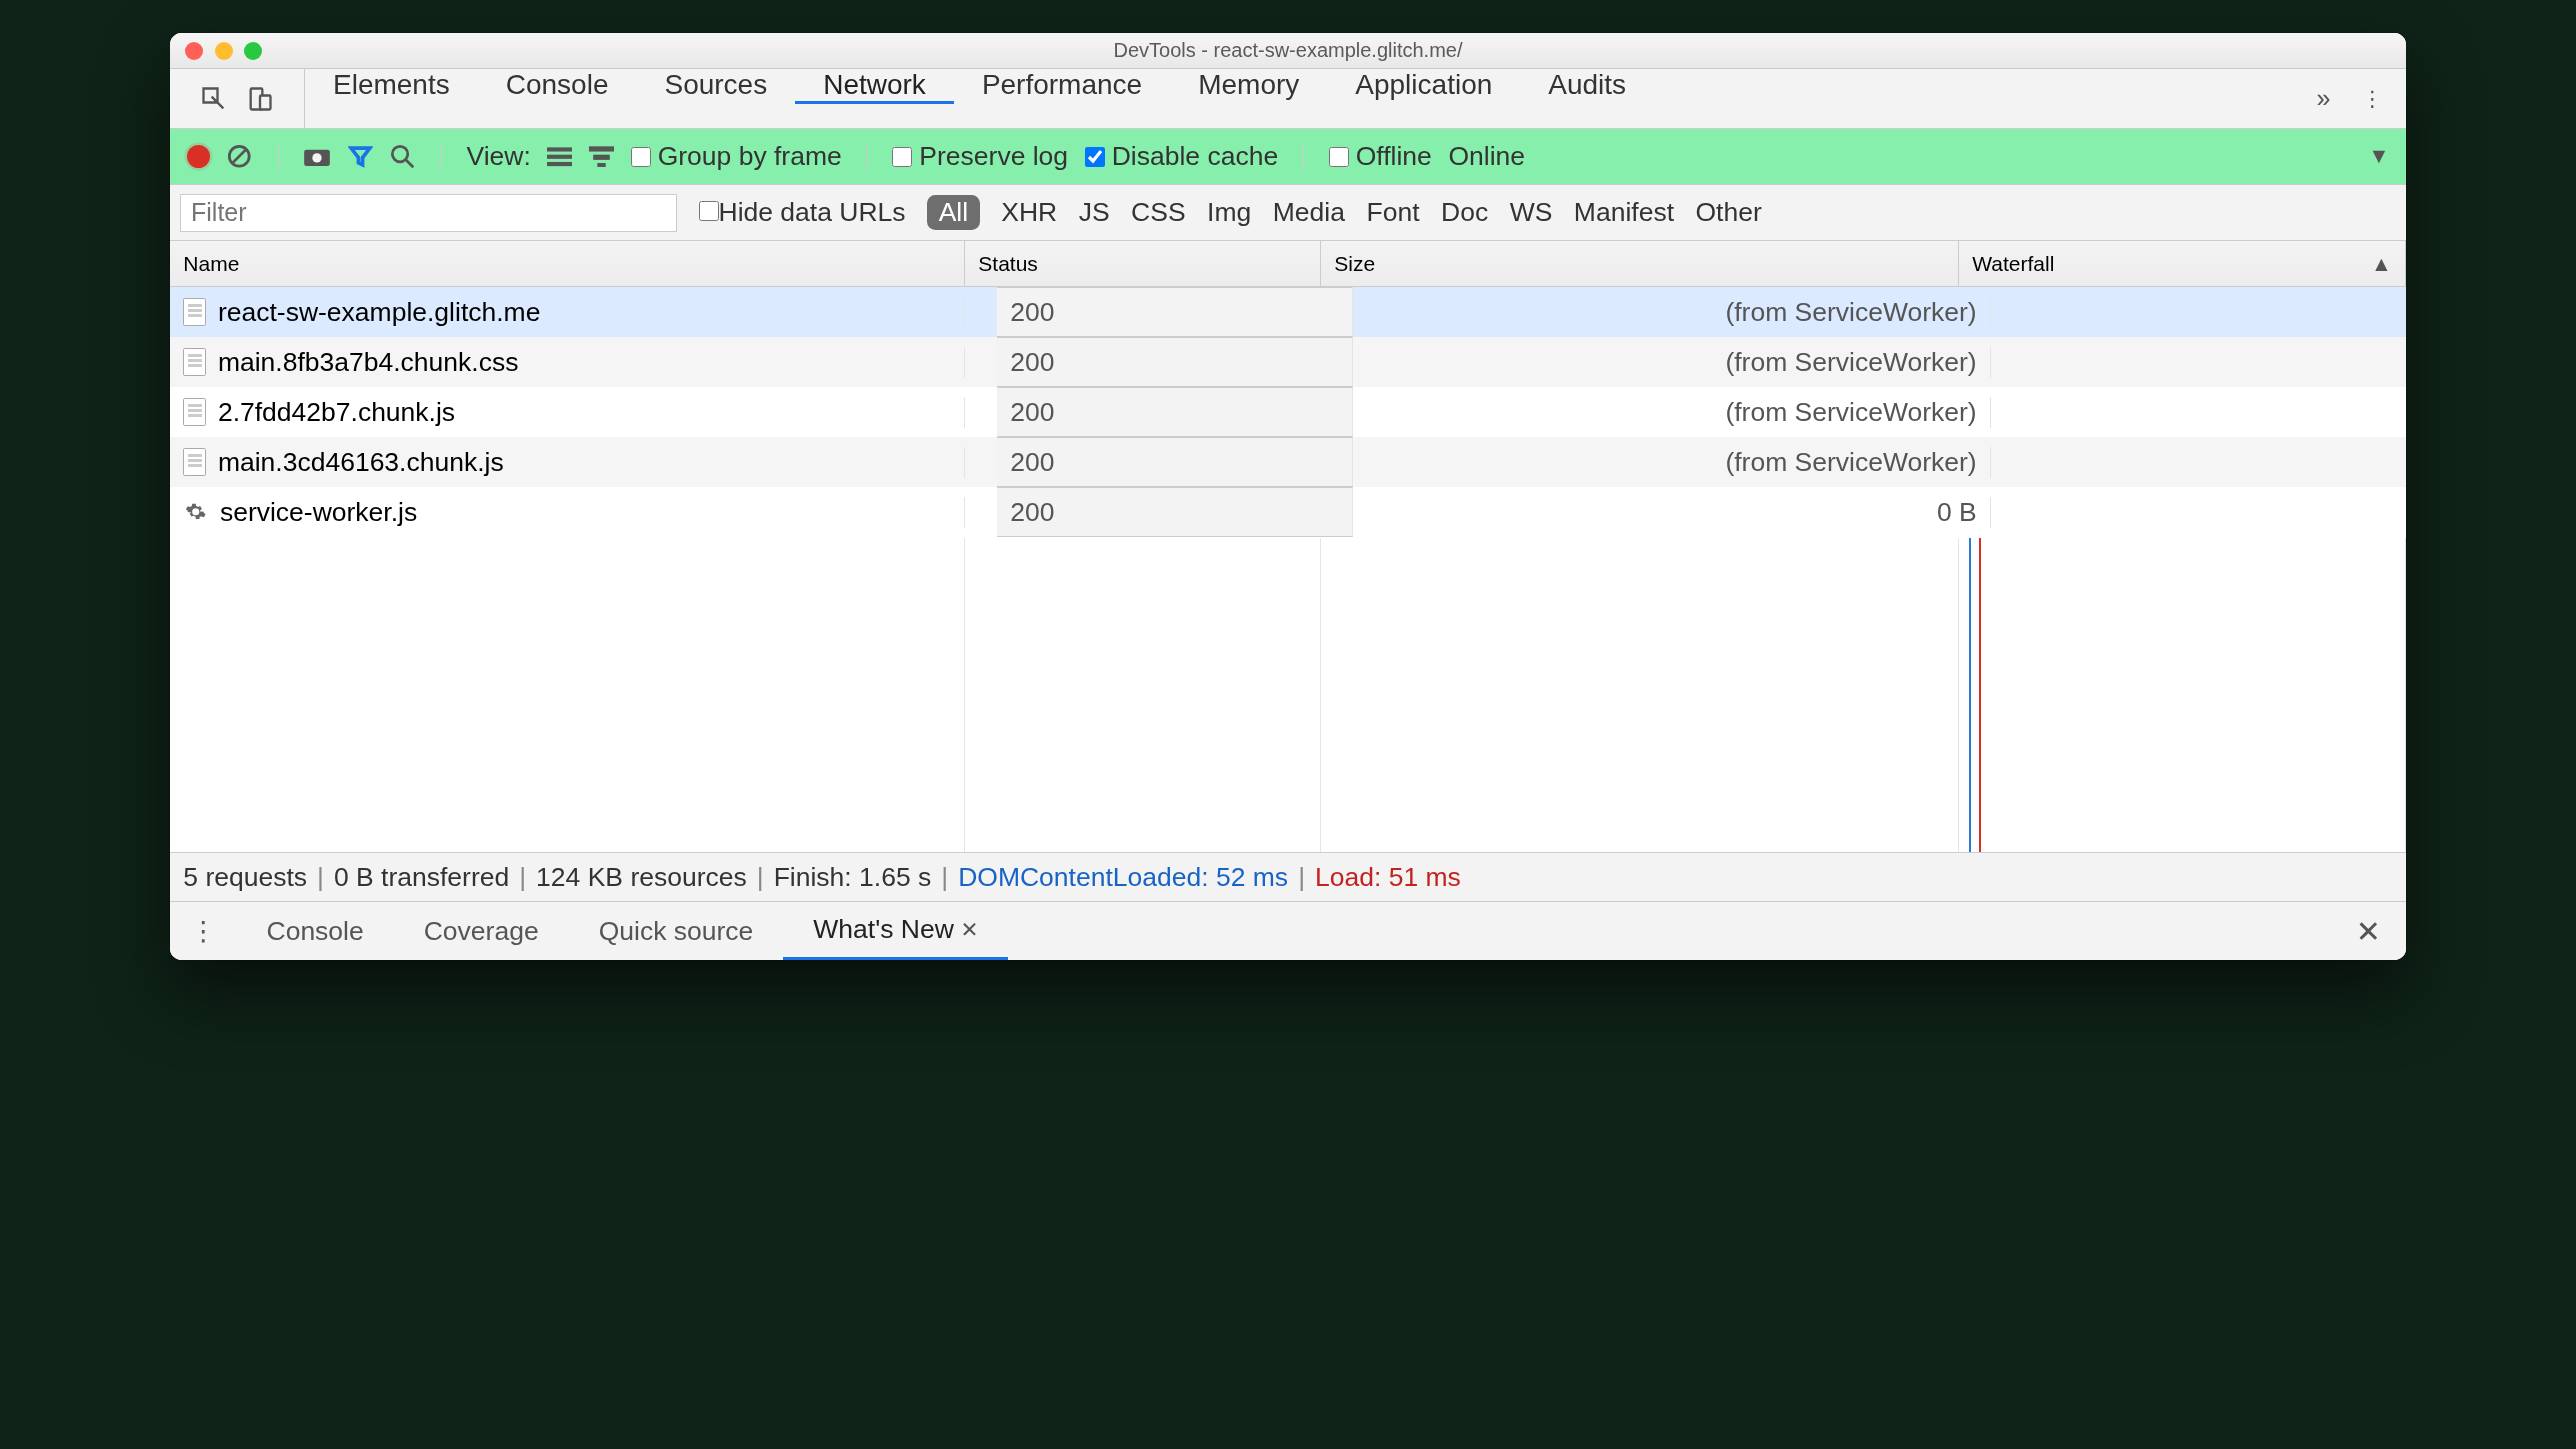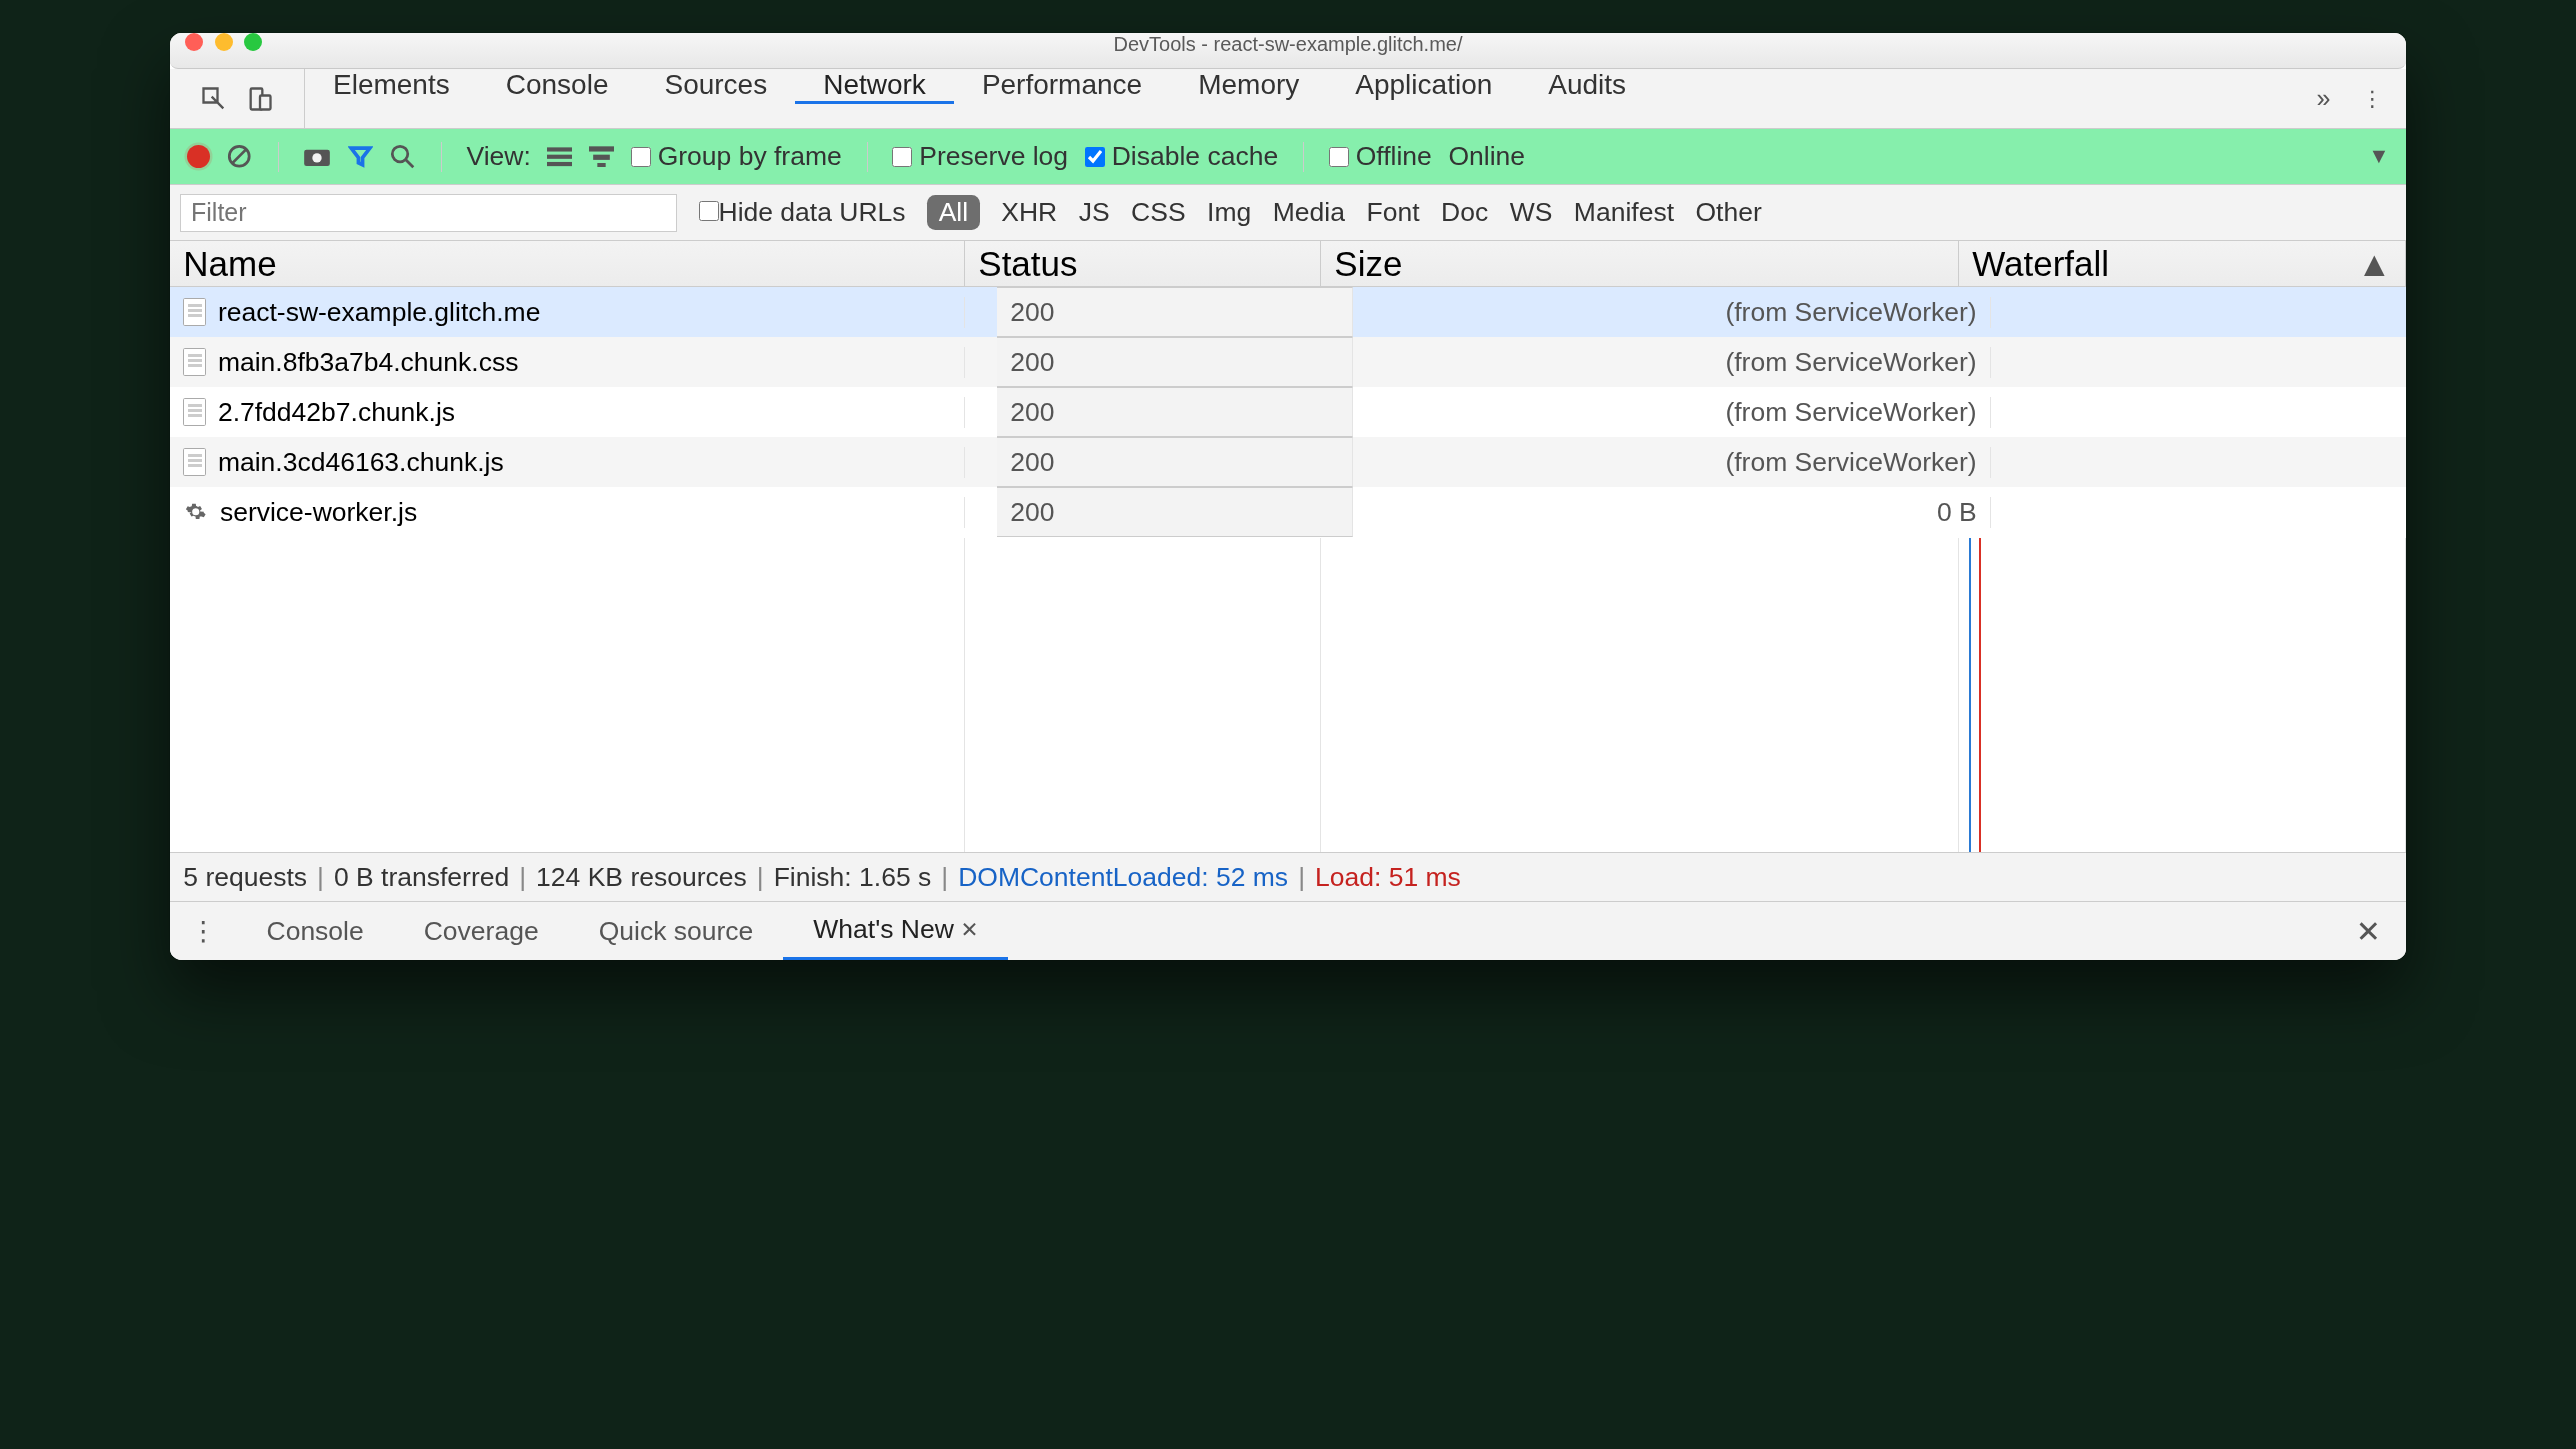--- a/index.html
+++ b/index.html
@@ -17,23 +17,22 @@
     box-shadow: 0 33px 66px rgba(0,0,0,.55), 0 0 0 0.8px rgba(0,0,0,.1);
     overflow: hidden;
     display:flex; flex-direction:column;
     transform: scale(1);
   }
   
   .titlebar {
     height: 36px;
     background: linear-gradient(#f6f6f6,#e8e8e8);
     border-bottom: 0.8px solid #c9c9c9;
-    display:flex; align-items:flex-start; position:relative;
+    display:flex; align-items:center; position:relative;
     font-size: 20px;
-    border-radius: 8px;
   }
   .traffic { display:flex; gap:11.6px; margin-left:15px; }
   .tl { width:18px; height:18px; border-radius:50%; }
   .tl.red{background:#ff5f57;} .tl.yellow{background:#febc2e;} .tl.green{background:#28c840;}
   .title { position:absolute; left:0; right:0; text-align:center; color:#5a5a5a; font-size:20px; }
   
   .tabs {
     height: 60px;
     border-bottom: 0.8px solid #ccc;
     display:flex; align-items:stretch;
@@ -74,21 +73,21 @@
     color:#333;
   }
   .filter-input{
     height:38px; width:497px; background:#fff;
     border:0.8px solid #ccc; padding:0 10px; font-size:25px; color:#888;
   }
   .pill{background:#6e6e6e;color:#fff;padding:1.7px 11.6px;border-radius:8.3px;}
   
   .gridhead{
     height:46px; display:flex; background:linear-gradient(#f3f3f3,#ececec);
-    border-bottom:0.8px solid #ccc; font-size:35px; align-items:stretch;
+    border-bottom:0.8px solid #ccc; font-size:21px; align-items:stretch;
   }
   .gridhead .col{display:flex;align-items:center;padding:0 13.3px;border-right:0.8px solid #ccc;}
   .col-name{flex:0 0 795px;}
   .col-status{flex:0 0 356px;}
   .col-size{flex:0 0 638px;}
   .col-wf{flex:1; position:relative; justify-content:space-between;}
   .col-wf .sort{color:#555;}
   
   .rows{background:#fff; font-size:26.5px;}
   .row{height:50px; display:flex; align-items:center;}

